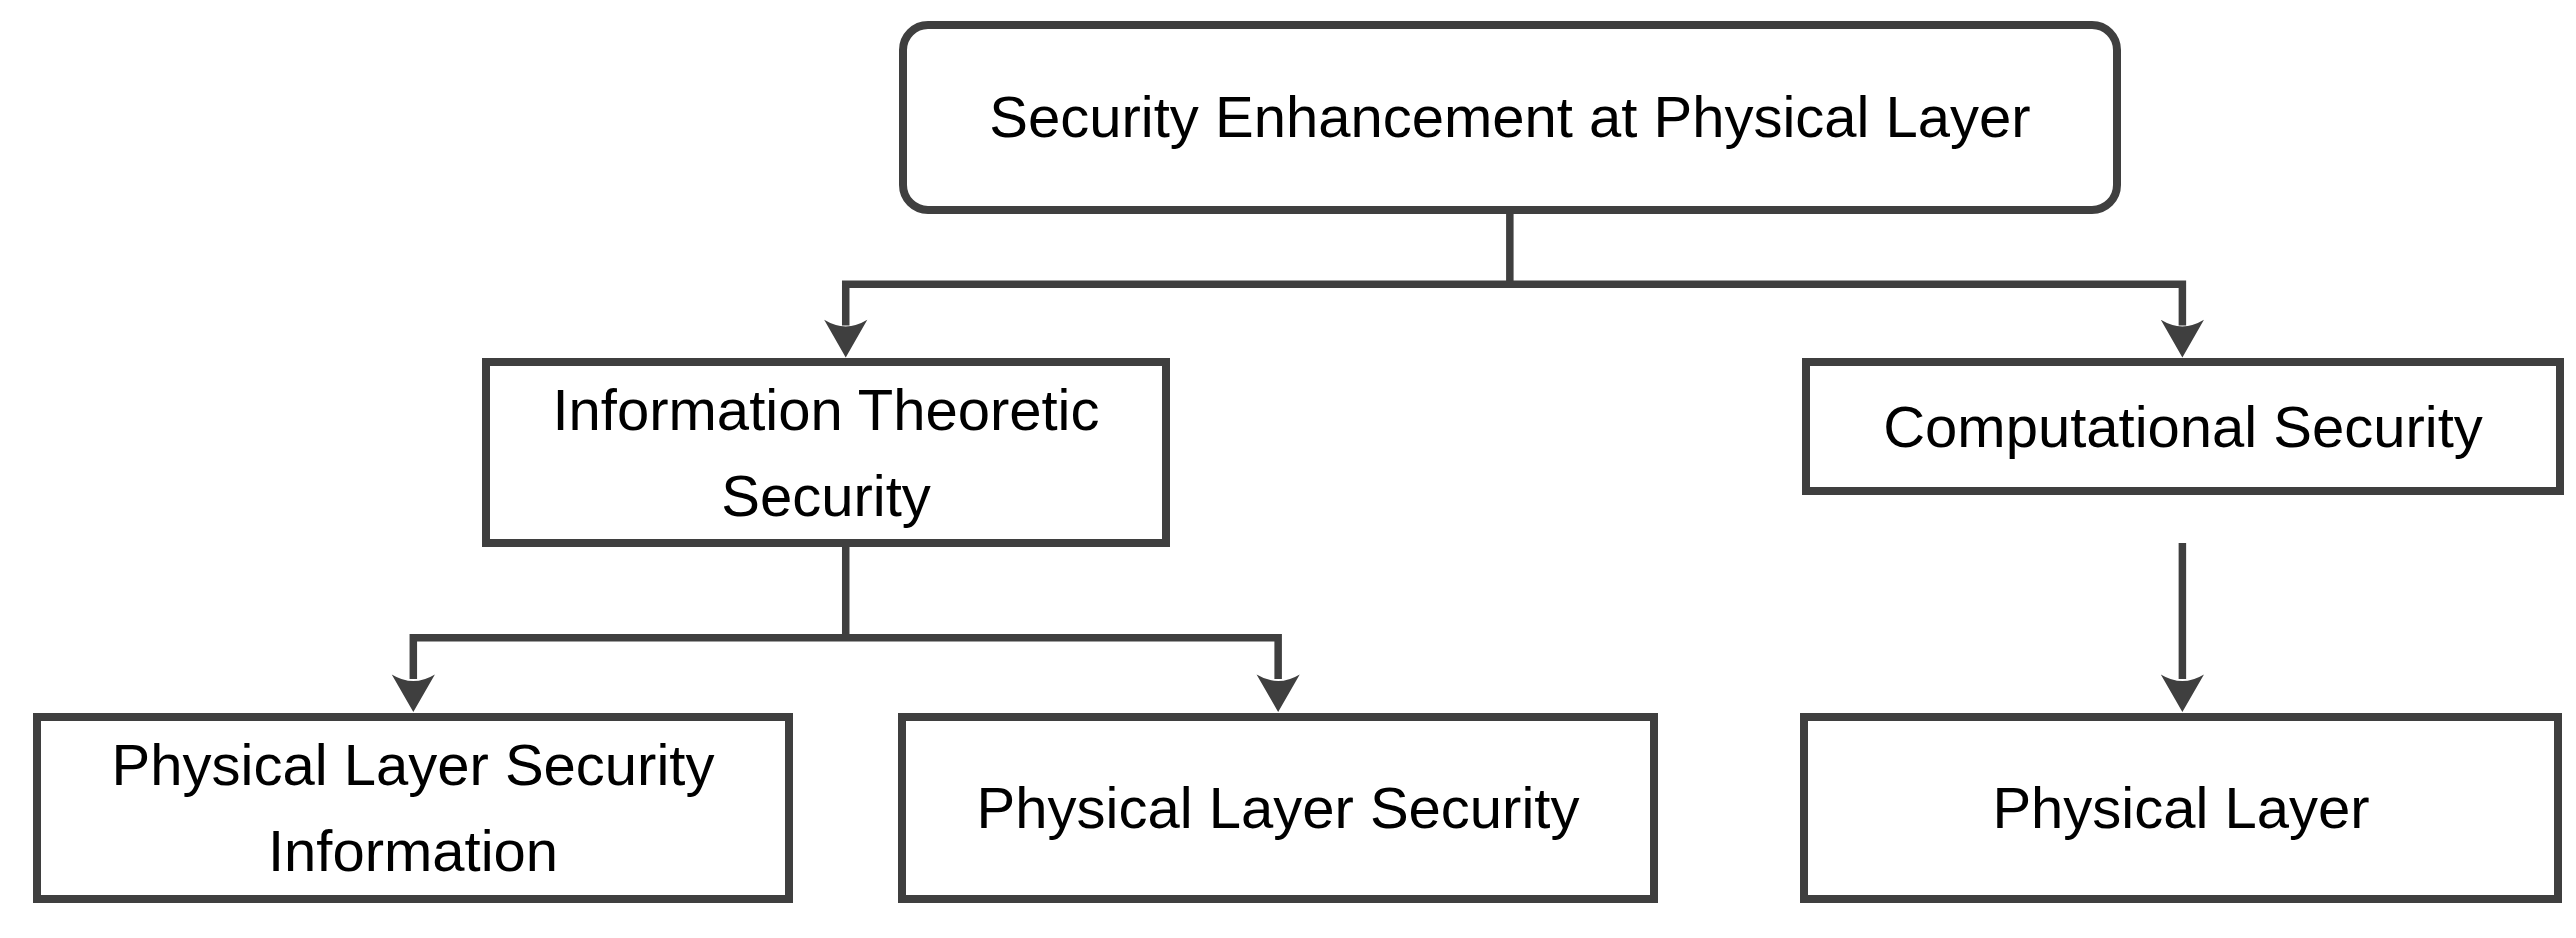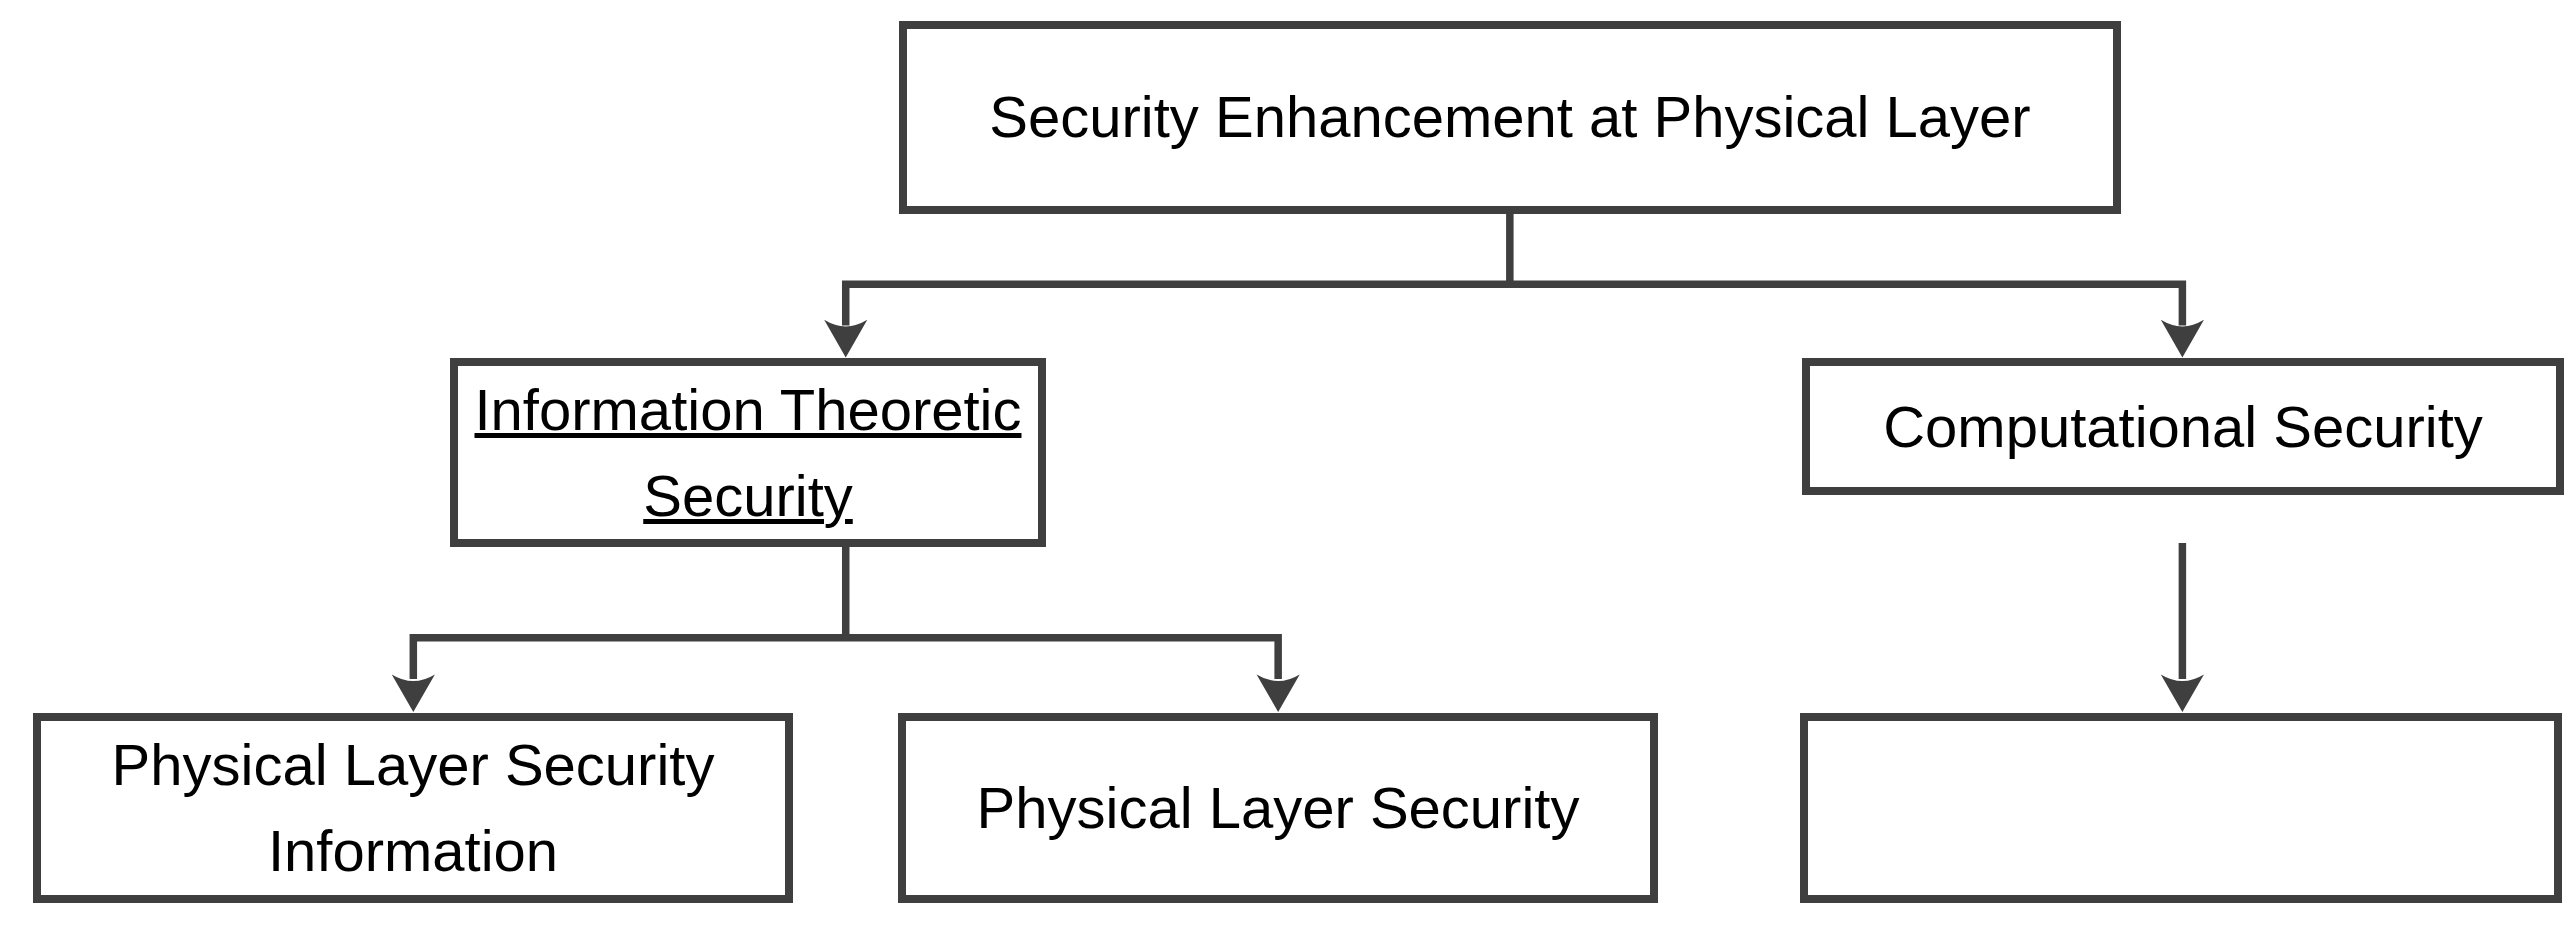--- a/index.html
+++ b/index.html
@@ -33,22 +33,22 @@
     justify-content: center;
     text-align: center;
     color: #000000;
     font-size: 58px;
     line-height: 86px;
     letter-spacing: 0px;
   }
   .node .line { display: block; white-space: nowrap; }
 
   
-  #node-root  { left: 899px;  top: 20.6px;  width: 1222px; height: 193px; }
-  #node-its   { left: 450px;  top: 358px; width: 596px;  height: 189px; text-decoration: underline; }
+  #node-root  { left: 899px;  top: 20.6px;  width: 1222px; height: 193px; border-radius: 29px; }
+  #node-its   { left: 482px;  top: 358px; width: 688px;  height: 189px; }
   #node-cs    { left: 1802px; top: 358px; width: 762px;  height: 137px; }
   #node-plst  { left: 33px;   top: 713px; width: 760px;  height: 190px; }
   #node-plskg { left: 898px;  top: 713px; width: 760px;  height: 190px; }
   #node-ple   { left: 1800px; top: 713px; width: 762px;  height: 190px; }
 
   .connector {
     stroke: #3f3f3f;
     stroke-width: 8;
     fill: none;
   }
@@ -94,16 +94,17 @@
   <div class="node" id="node-plst">
     <span class="line">Physical Layer Security</span>
     <span class="line">Information</span>
   </div>
 
   <div class="node" id="node-plskg">
     <span class="line">Physical Layer Security</span>
   </div>
 
   <div class="node" id="node-ple">
+    <span class="line">Physical Layer</span>
   </div>
 
 </div>
 
 
 </body></html>

